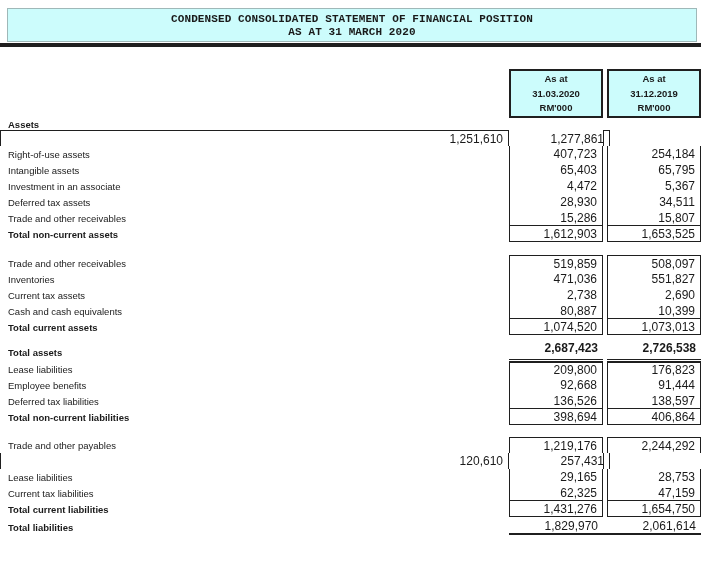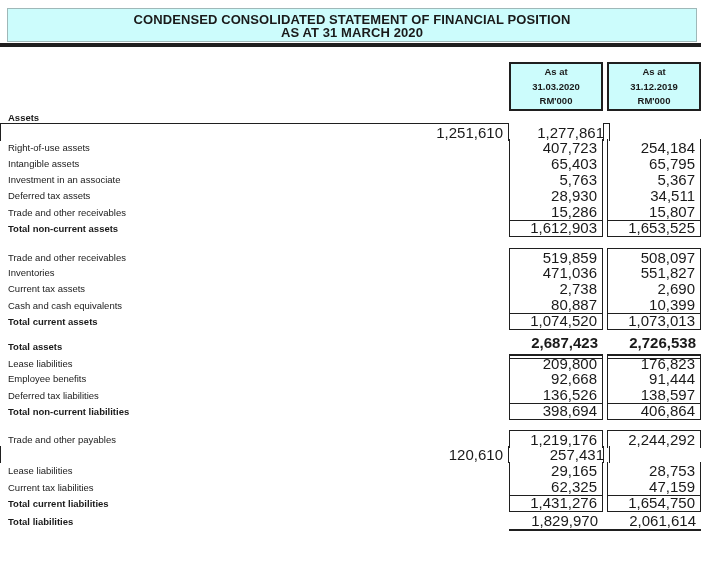--- a/index.html
+++ b/index.html
@@ -18,46 +18,46 @@
 
   
   .title-band{
     margin-left:7px;width:690px;height:34px;
     background:var(--band);
     border:1px solid #9fb8b8;
     text-align:center;
     padding-top:4px;
   }
   .title-band .t1,.title-band .t2{
-    font-size:13px;font-weight:bold;line-height:13px;letter-spacing:.1px;
+    font-size:11px;font-weight:bold;line-height:13px;letter-spacing:.1px;font-family:Liberation Mono, monospace;
   }
   .title-rule{
     width:701px;height:3px;margin-top:1px;
     border-top:3px solid var(--bd);
     border-bottom:1px solid var(--bd);
   }
 
   
   .row{
     display:grid;
     grid-template-columns:1fr 94px 4px 94px;
     height:16px;
     align-items:center;
   }
   .lbl{font-size:9.5px;padding-left:8px;white-space:nowrap;}
   .b{font-weight:bold;}
   .val{
-    font-size:15px;text-align:right;padding-right:5px;
+    font-size:12px;text-align:right;padding-right:5px;
     height:100%;display:flex;align-items:center;justify-content:flex-end;
     white-space:nowrap;
   }
 
   
   .colhead-row{
-    margin-top:15px;
+    margin-top:22px;
     display:grid;grid-template-columns:1fr 94px 4px 94px;
     height:48px;
     padding-left:8px;
   }
   .colhead-box{
     background:var(--band);
     border:2px solid var(--bd);
     text-align:center;
     font-size:9.5px;font-weight:bold;line-height:14.5px;
     padding-top:1px;
@@ -139,21 +139,21 @@
       <span class="val g">254,184</span>
     </div>
     <div class="row">
       <span class="lbl">Intangible assets</span>
       <span class="val g">65,403</span>
         <span></span>
       <span class="val g">65,795</span>
     </div>
     <div class="row">
       <span class="lbl">Investment in an associate</span>
-      <span class="val g">5,763</span>
+      <span class="val g">4,472</span>
         <span></span>
       <span class="val g">5,367</span>
     </div>
     <div class="row">
       <span class="lbl">Deferred tax assets</span>
       <span class="val g">28,930</span>
         <span></span>
       <span class="val g">34,511</span>
     </div>
     <div class="row">

